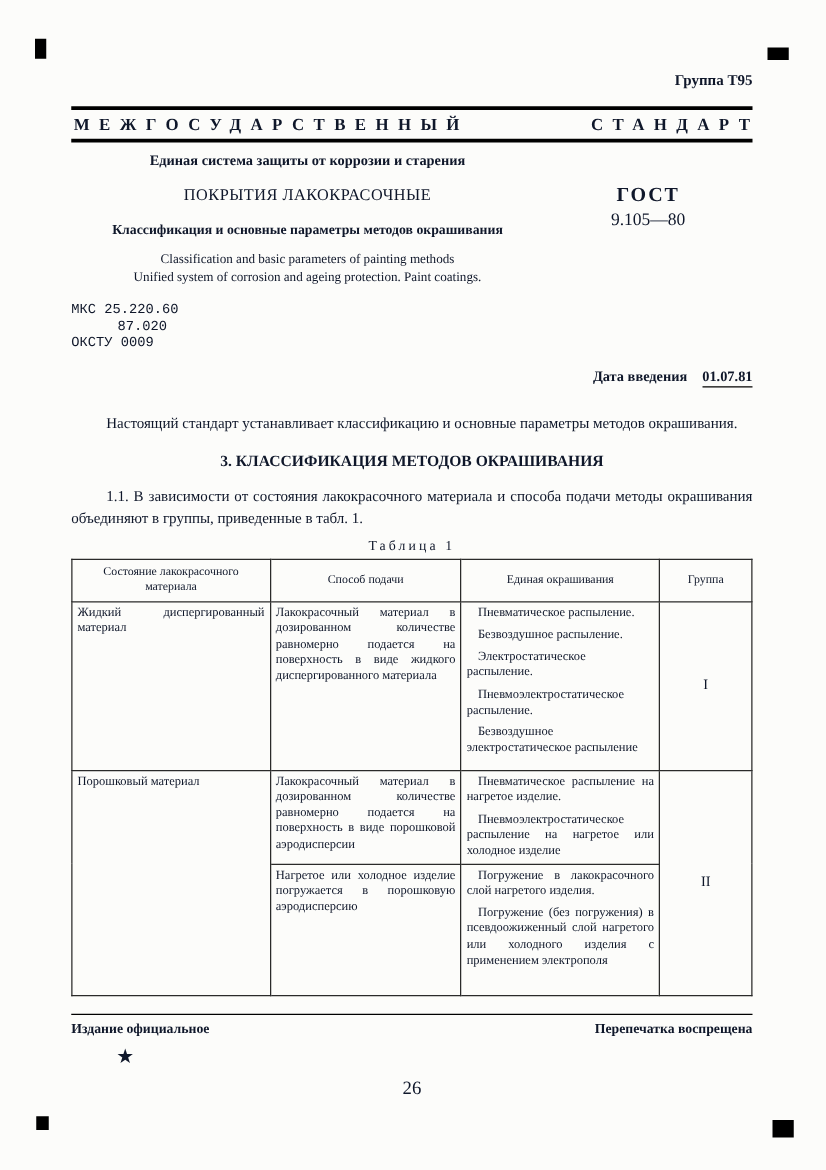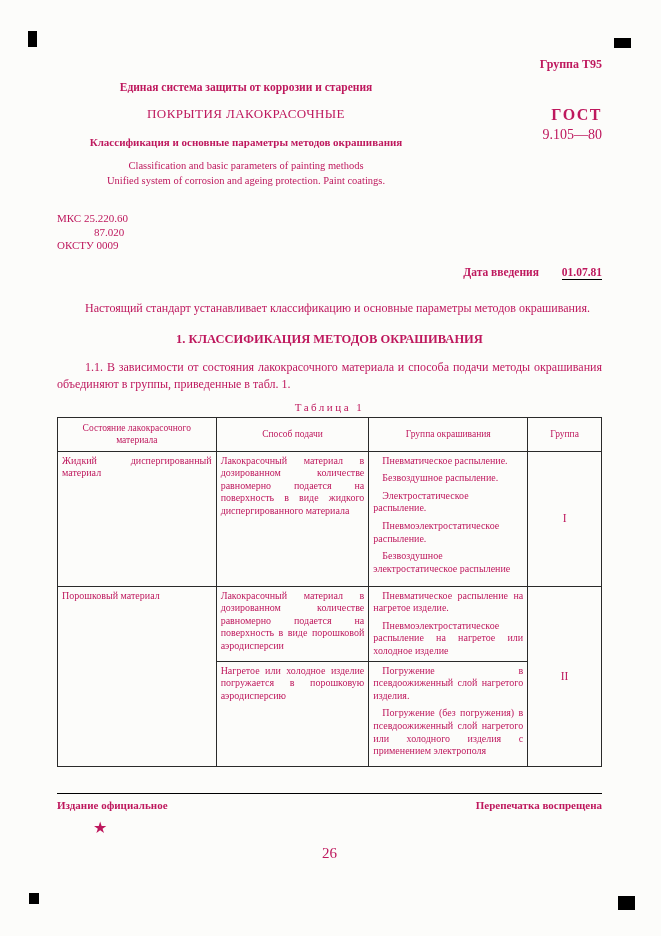--- a/index.html
+++ b/index.html
@@ -1,19 +1,19 @@
 <!DOCTYPE html>
 <html lang="ru"><head>
 <meta charset="utf-8">
 <style>
   * { margin:0; padding:0; box-sizing:border-box; }
   html,body { background:#ffffff; }
   .page {
     width:661px; height:936px; position:relative; overflow:hidden;
-    background:#fcfcfa; color:#be185d;
+    background:#fcfcfa; color:#0f172a;
     font-family:"Liberation Serif", serif;
     margin:0 auto;
   }
   .mark { position:absolute; background:#000; }
   .mark.tl { left:28px; top:31px;  width:9px;  height:16px; }
   .mark.tr { right:30px; top:38px; width:17px; height:10px; }
   .mark.bl { left:29px;  bottom:32px; width:10px; height:11px; }
   .mark.br { right:26px; bottom:26px; width:17px; height:14px; }
 
   .content { position:absolute; left:57px; top:0; width:545px; }
@@ -27,29 +27,29 @@
   }
   .banner span { display:inline-block; }
   .banner span:last-child { margin-right:-7.5px; }
 
   .title-row { display:flex; margin-top:9px; }
   .title-left { width:378px; text-align:center; }
   .system-title { font-weight:700; font-size:11.5px; }
   .doc-title    { font-weight:400; font-size:13px; margin-top:13px; letter-spacing:0.4px; }
   .doc-subtitle { font-weight:700; font-size:11px; margin-top:14px; }
   .english { margin-top:11px; font-size:10.5px; line-height:1.4; }
-  .title-right { flex:1; text-align:right; padding-top:25px; }
+  .title-right { flex:1; text-align:center; padding-top:25px; }
   .gost-label  { font-weight:700; font-size:16px; letter-spacing:1.5px; }
   .gost-number { font-weight:400; font-size:14px; margin-top:3px; }
 
-  .codes { margin-top:24px; font-size:11px; line-height:1.2; }
+  .codes { margin-top:12px; font-size:11px; line-height:1.2;font-family:Liberation Mono, monospace; }
   .code-indent { padding-left:37px; }
 
   .date-line { margin-top:14px; text-align:right; font-weight:700; font-size:11.5px; }
-  .date-value { border-bottom:1px solid #000; margin-left:20px; padding-bottom:1px; }
+  .date-value { border-bottom:1px solid #000; margin-left:9px; padding-bottom:1px; }
 
   .body-par { margin-top:22px; font-size:12px; line-height:1.38; text-indent:28px; text-align:justify; }
   .clause { margin-top:12px; }
 
   .section-title { margin-top:16px; text-align:center; font-weight:700; font-size:12.5px; }
 
   .table-caption { margin-top:8px; text-align:center; font-size:11px; letter-spacing:2.5px; }
 
   .tbl { margin-top:4px; width:100%; border-collapse:collapse; font-size:10px; line-height:1.26; hyphens:auto; }
   .tbl th, .tbl td { border:1px solid #2a2a2a; }
@@ -58,39 +58,43 @@
   .tbl td { vertical-align:top; padding:3px 4px; }
   .tbl td p { margin:0 0 4px; text-align:justify; }
   .tbl td.methods p { text-indent:9px; margin-bottom:5px; }
   .tbl td.methods p:last-child { margin-bottom:0; }
   .tbl td.grp { text-align:center; vertical-align:middle; font-size:11.5px; padding:0; }
   tr.r1  { height:135px;margin-left:24px; }
   tr.r2a { height:70px; }
   tr.r2b { height:105px; }
 
   .footer-row {
-    margin-top:26px; border-top:1.5px solid #000; padding-top:5px;
+    margin-top:14px; border-top:1.5px solid #000; padding-top:5px;
     display:flex; justify-content:space-between; font-weight:700; font-size:11px;
   }
   .star { margin-top:9px; margin-left:36px; font-size:16px; line-height:1; }
   .page-num { margin-top:9px; text-align:center; font-size:15px; }
 </style>
 </head>
 <body>
 
 <div class="page">
   <div class="mark tl"></div>
   <div class="mark tr"></div>
   <div class="mark bl"></div>
   <div class="mark br"></div>
 
   <div class="content">
 
     <div class="group-label">Группа Т95</div>
 
+    <div class="banner">
+      <span>МЕЖГОСУДАРСТВЕННЫЙ</span>
+      <span>СТАНДАРТ</span>
+    </div>
 
     <div class="title-row">
       <div class="title-left">
         <div class="system-title">Единая система защиты от коррозии и старения</div>
         <div class="doc-title">ПОКРЫТИЯ ЛАКОКРАСОЧНЫЕ</div>
         <div class="doc-subtitle">Классификация и основные параметры методов окрашивания</div>
         <div class="english">
           <div>Classification and basic parameters of painting methods</div>
           <div>Unified system of corrosion and ageing protection. Paint coatings.</div>
         </div>
@@ -107,38 +111,38 @@
       <div>ОКСТУ 0009</div>
     </div>
 
     <div class="date-line">
       <span>Дата введения</span>
       <span class="date-value">01.07.81</span>
     </div>
 
     <p class="body-par">Настоящий стандарт устанавливает классификацию и основные параметры методов окрашивания.</p>
 
-    <div class="section-title">1. КЛАССИФИКАЦИЯ МЕТОДОВ ОКРАШИВАНИЯ</div>
+    <div class="section-title">3. КЛАССИФИКАЦИЯ МЕТОДОВ ОКРАШИВАНИЯ</div>
 
     <p class="body-par clause">1.1. В зависимости от состояния лакокрасочного материала и способа подачи методы окрашивания объединяют в группы, приведенные в табл. 1.</p>
 
     <div class="table-caption">Таблица 1</div>
 
     <table class="tbl">
       <colgroup>
         <col class="w1">
           <col class="w2">
           <col class="w3">
           <col class="w4">
       </colgroup>
       <thead>
         <tr>
           <th>Состояние лакокрасочного материала</th>
           <th>Способ подачи</th>
-          <th>Группа окрашивания</th>
+          <th>Единая окрашивания</th>
           <th>Группа</th>
         </tr>
       </thead>
       <tbody>
         <tr class="r1">
           <td class="state">
             <p>Жидкий диспергированный материал</p>
           </td>
           <td class="supply">
             <p>Лакокрасочный материал в дозированном количестве равномерно подается на поверхность в виде жидкого диспергированного материала</p>
@@ -163,21 +167,21 @@
             <p>Пневматическое распыление на нагретое изделие.</p>
             <p>Пневмоэлектростатическое распыление на нагретое или холодное изделие</p>
           </td>
           <td class="grp" rowspan="2">II</td>
         </tr>
         <tr class="r2b">
           <td class="supply">
             <p>Нагретое или холодное изделие погружается в порошковую аэродисперсию</p>
           </td>
           <td class="methods">
-            <p>Погружение в псевдоожиженный слой нагретого изделия.</p>
+            <p>Погружение в лакокрасочного слой нагретого изделия.</p>
             <p>Погружение (без погружения) в псевдоожиженный слой нагретого или холодного изделия с применением электрополя</p>
           </td>
         </tr>
       </tbody>
     </table>
 
     <div class="footer-row">
       <span>Издание официальное</span>
       <span>Перепечатка воспрещена</span>
     </div>

